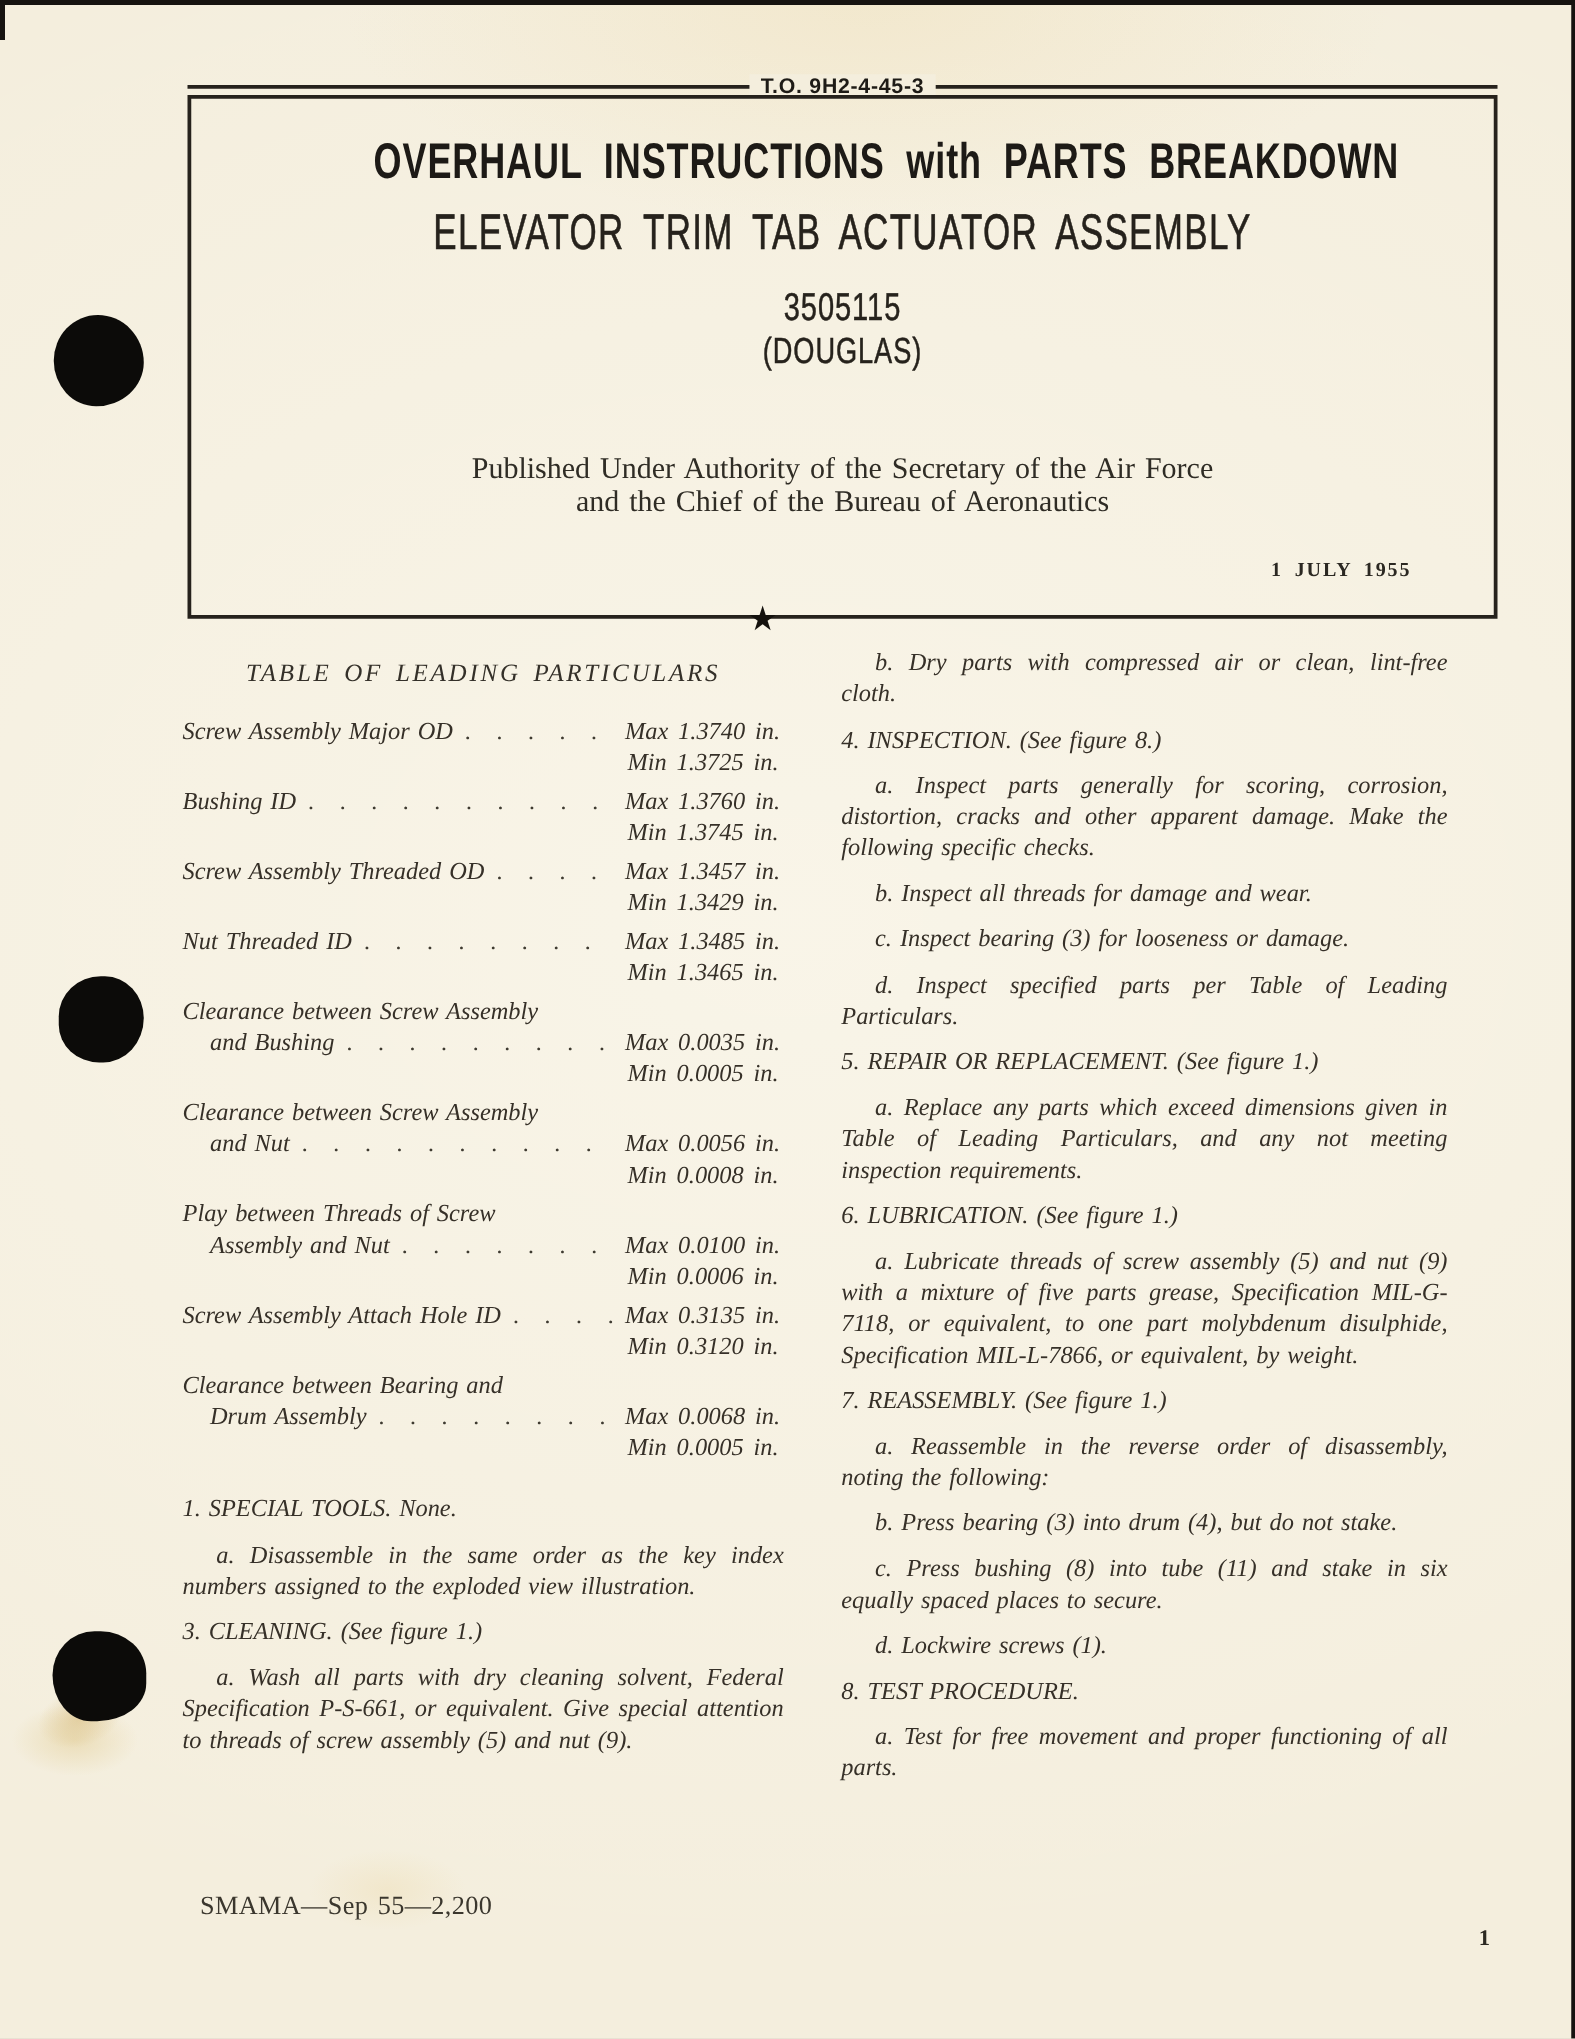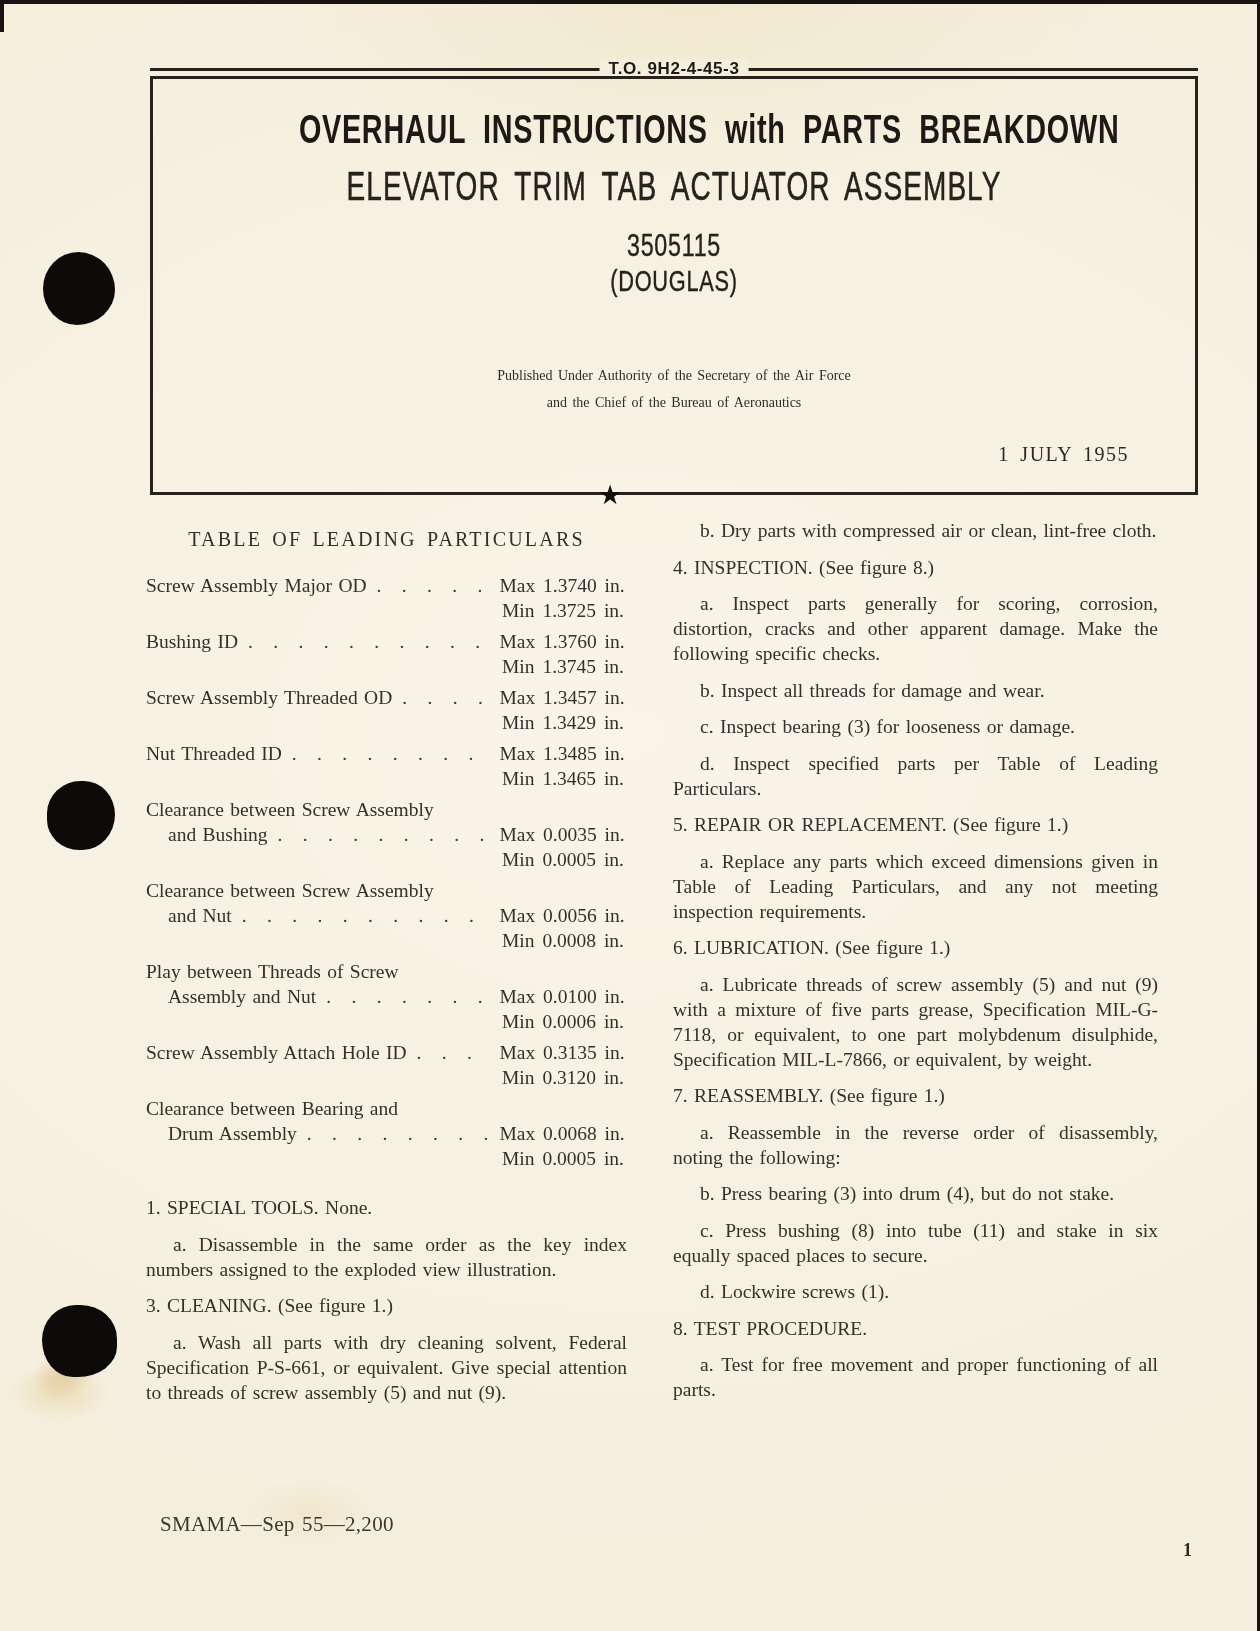--- a/index.html
+++ b/index.html
@@ -42,28 +42,28 @@
   .title1{margin-top:30px;font-family:"Liberation Sans",sans-serif;font-weight:700;
     font-size:40px;line-height:1;letter-spacing:1px;word-spacing:12px;white-space:nowrap;
     transform:scaleX(0.72);color:#1d1a16;}
   .title2{margin-top:17px;font-family:"Liberation Sans",sans-serif;font-weight:400;
     font-size:40px;line-height:1;letter-spacing:1.5px;word-spacing:9px;white-space:nowrap;
     transform:scaleX(0.70);color:#26221c;-webkit-text-stroke:0.5px #26221c;}
   .pn{margin-top:24px;font-family:"Liberation Sans",sans-serif;font-size:31px;line-height:1;
     letter-spacing:1px;transform:scaleX(0.75);color:#26221c;-webkit-text-stroke:0.4px #26221c;}
   .mfr{margin-top:6px;font-family:"Liberation Sans",sans-serif;font-size:29px;line-height:1;
     letter-spacing:1px;transform:scaleX(0.75);color:#26221c;-webkit-text-stroke:0.4px #26221c;}
-  .auth{margin-top:66px;font-size:14px;line-height:27px;color:#2f2c25;word-spacing:2px;}
-  .date{position:absolute;right:66px;bottom:26px;font-size:20px;letter-spacing:1.5px;
-    word-spacing:4px;color:#2b2822;}
+  .auth{margin-top:66px;font-size:24px;line-height:27px;color:#2f2c25;word-spacing:2px;}
+  .date{position:absolute;right:66px;bottom:26px;font-size:16px;letter-spacing:1.5px;
+    word-spacing:4px;color:#2b2822;font-weight:bold;}
   .star{position:absolute;left:50%;bottom:-17px;transform:translateX(-76px);
     font-size:27px;line-height:1;color:#14110d;}
   
   .col{position:absolute;font-size:19.5px;line-height:25px;color:#363028;
-    text-align:justify;word-spacing:1.5px;}
+    text-align:justify;word-spacing:1.5px;font-style:italic;}
   .col-left{left:146px;top:527px;width:481px;}
   .col-right{left:673px;top:518px;width:485px;}
   .tlp-title{text-align:center;font-size:20px;letter-spacing:2.2px;word-spacing:3px;
     color:#343029;margin-bottom:21px;white-space:nowrap;}
   #tlp-table{margin-bottom:24px;}
   .tlp-entry{margin-bottom:6px;}
   .tlp-main{display:flex;align-items:baseline;}
   .tlp-main.indent{padding-left:22px;}
   .tlp-lbl{white-space:nowrap;}
   .dots{flex:1 1 auto;overflow:hidden;white-space:nowrap;margin:0 4px 0 10px;min-width:16px;}

